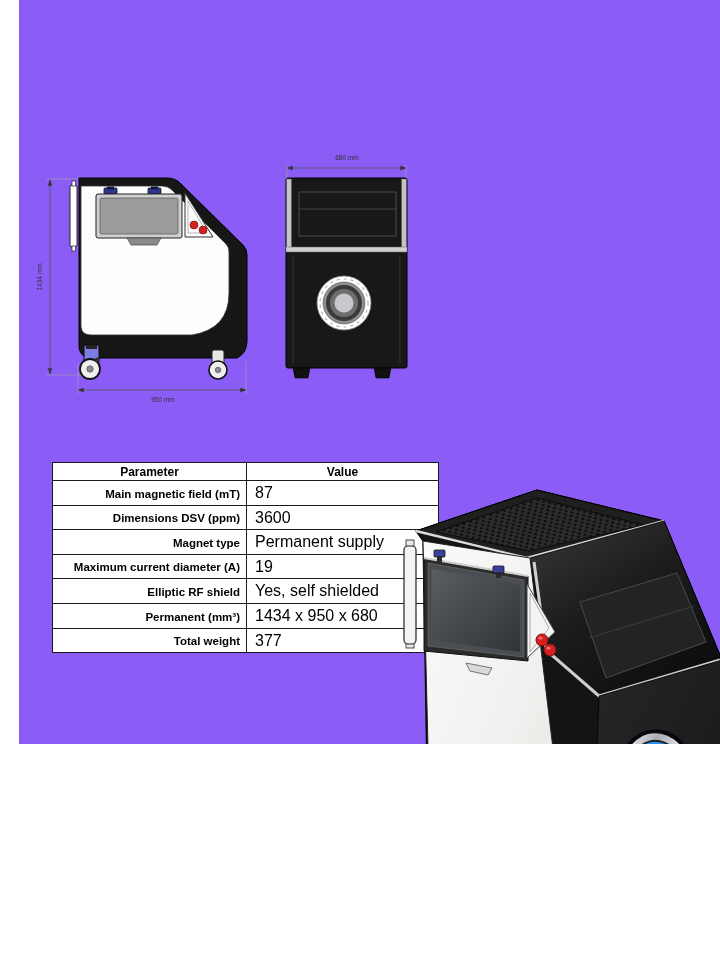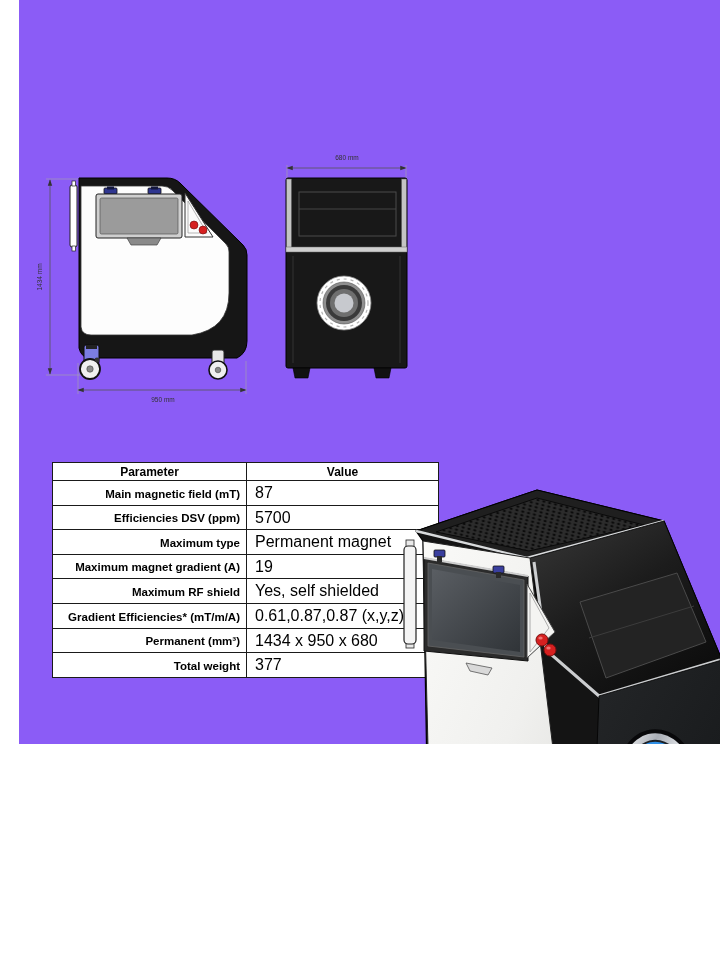--- a/index.html
+++ b/index.html
@@ -123,38 +123,34 @@
         <th>Parameter</th>
         <th>Value</th>
       </tr>
     </thead>
     <tbody>
         <tr>
       <td class="param">Main magnetic field (mT)</td>
       <td class="value">87</td>
     </tr>
         <tr>
-      <td class="param">Efficiencies DSV (ppm)</td>
-      <td class="value">5700</td>
-    </tr>
-        <tr>
-      <td class="param">Maximum type</td>
-      <td class="value">Permanent magnet</td>
-    </tr>
-        <tr>
-      <td class="param">Maximum magnet gradient (A)</td>
+      <td class="param">Dimensions DSV (ppm)</td>
+      <td class="value">3600</td>
+    </tr>
+        <tr>
+      <td class="param">Magnet type</td>
+      <td class="value">Permanent supply</td>
+    </tr>
+        <tr>
+      <td class="param">Maximum current diameter (A)</td>
       <td class="value">19</td>
     </tr>
         <tr>
-      <td class="param">Maximum RF shield</td>
+      <td class="param">Elliptic RF shield</td>
       <td class="value">Yes, self shielded</td>
-    </tr>
-        <tr>
-      <td class="param">Gradient Efficiencies* (mT/m/A)</td>
-      <td class="value">0.61,0.87,0.87 (x,y,z)</td>
     </tr>
         <tr>
       <td class="param">Permanent (mm³)</td>
       <td class="value">1434 x 950 x 680</td>
     </tr>
         <tr>
       <td class="param">Total weight</td>
       <td class="value">377</td>
     </tr>
       </tbody>

